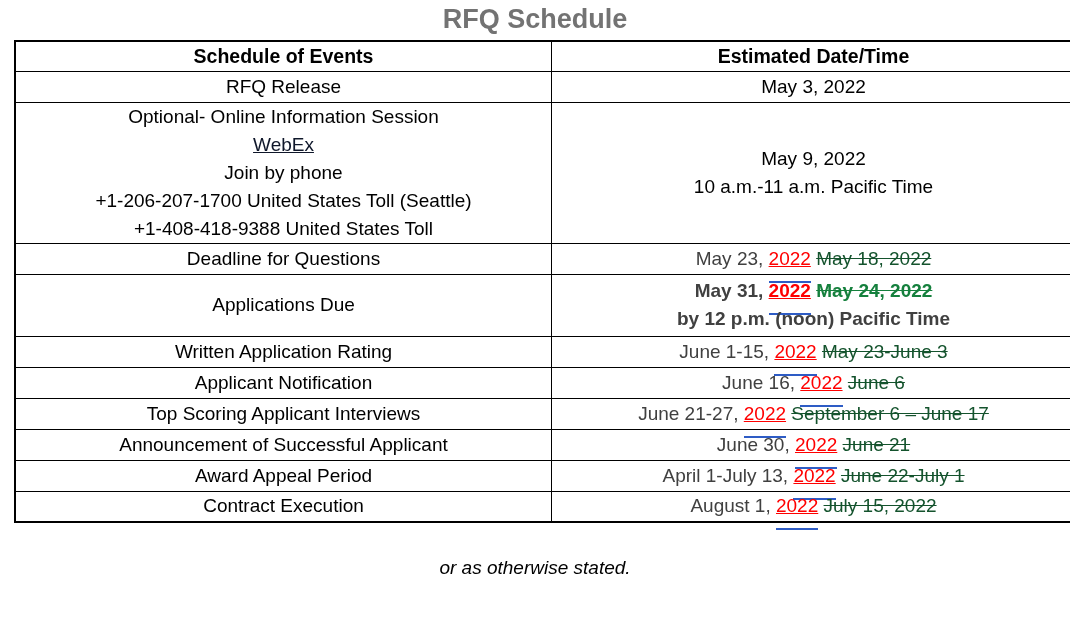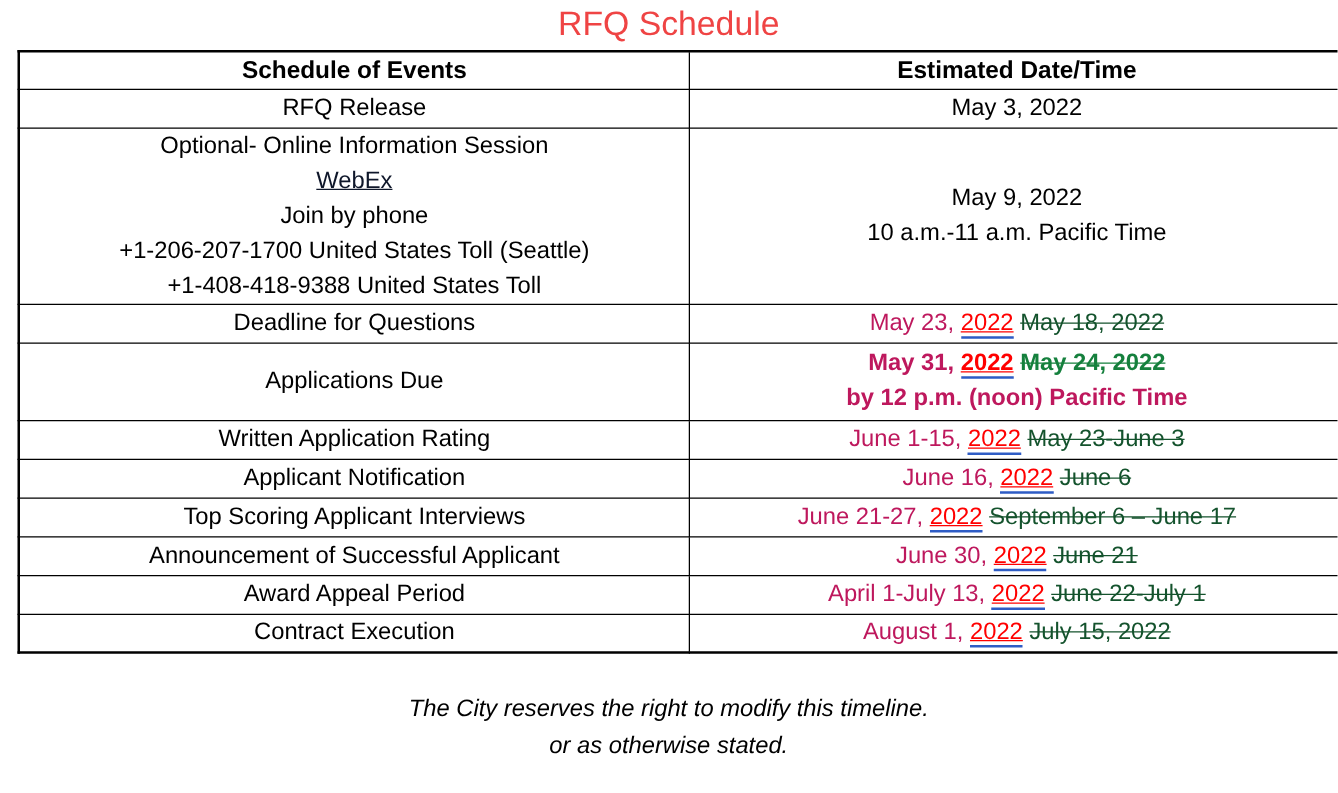--- a/index.html
+++ b/index.html
@@ -14,22 +14,22 @@
   }
   .page {
     position: relative;
     width: 1070px;
     height: 634px;
   }
   .title {
     margin: 4px 0 5px 0;
     text-align: center;
     font-size: 27px;
-    font-weight: normal;
-    color: #ef4444;
+    font-weight: bold;
+    color: #737373;
     letter-spacing: 0px;
   }
   table.schedule {
     border-collapse: collapse;
     table-layout: fixed;
     margin-left: 14px;
     width: 1042px;
     border: 2px solid #000000;
   }
   table.schedule th, table.schedule td {
@@ -50,27 +50,27 @@
   tr.r-header  { height: 30px; }
   tr.r-single  { height: 31px; }
   tr.r-session { height: 141px; }
   tr.r-due     { height: 62px; }
   td.v-top { vertical-align: top; }
   a.doc-link {
     color: #0f172a;
     text-decoration: underline;
     cursor: pointer;
   }
-  .red { color: #be185d; }
+  .red { color: #404040; }
   .bold { font-weight: bold; }
   .ins {
     color: #FF0000;
     text-decoration: underline;
     border-bottom: 2px solid #2E5CC5;
-    padding-bottom: 0px;
+    padding-bottom: 12px;
   }
   .del {
     color: #14532d;
     text-decoration: line-through;
   }
   .del-red {
     color: #15803d;
     text-decoration: line-through;
   }
   .footer {
@@ -186,17 +186,16 @@
       <td>
         <span class="red">August 1,</span>
         <span class="ins">2022</span>
         <span class="del">July 15, 2022</span>
       </td>
     </tr>
   </tbody>
     </table>
 
   <div class="footer">
-    <div>The City reserves the right to modify this timeline.</div>
     <div>or as otherwise stated.</div>
   </div>
 
 </div>
 
 </body></html>

